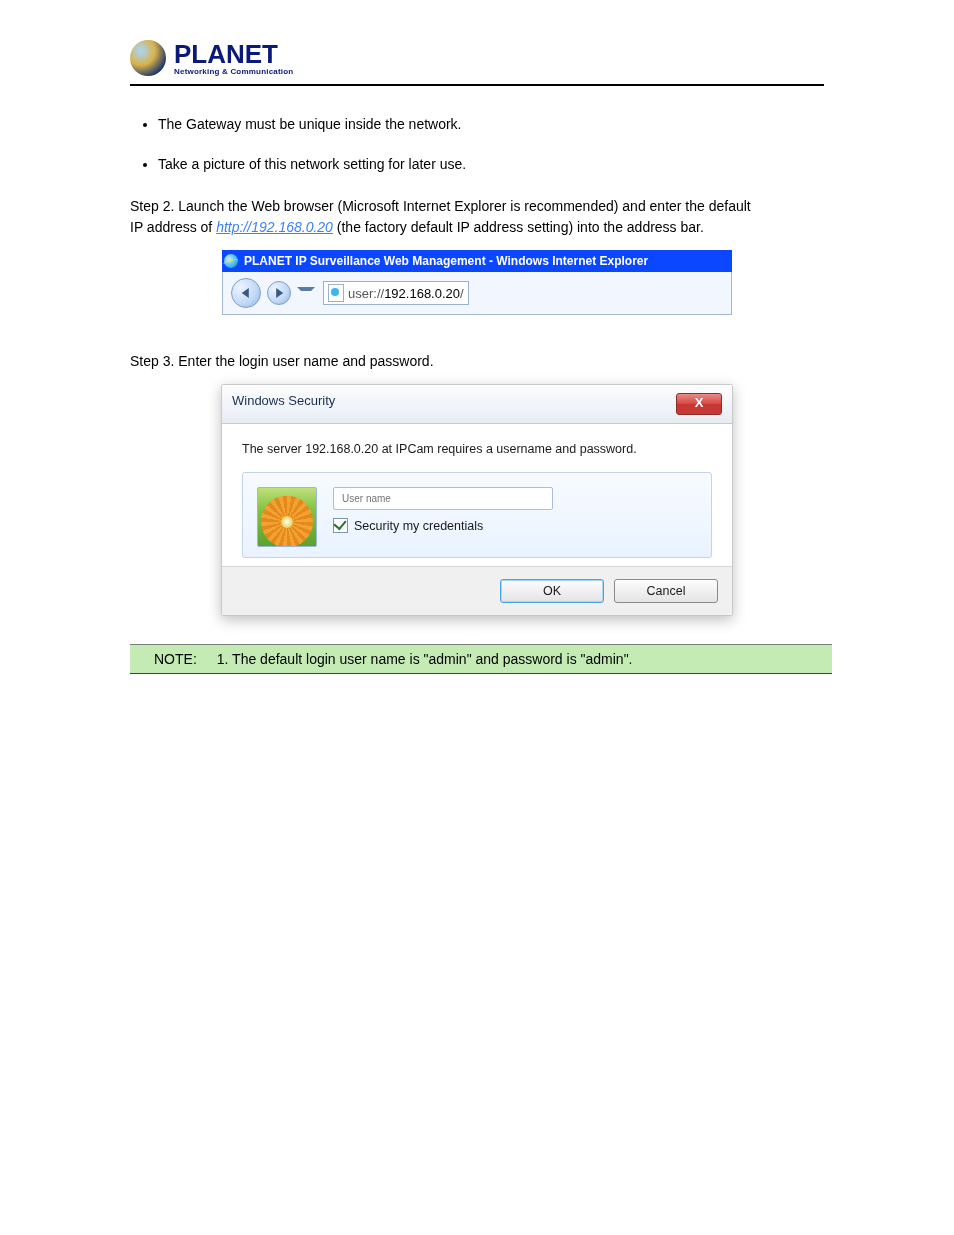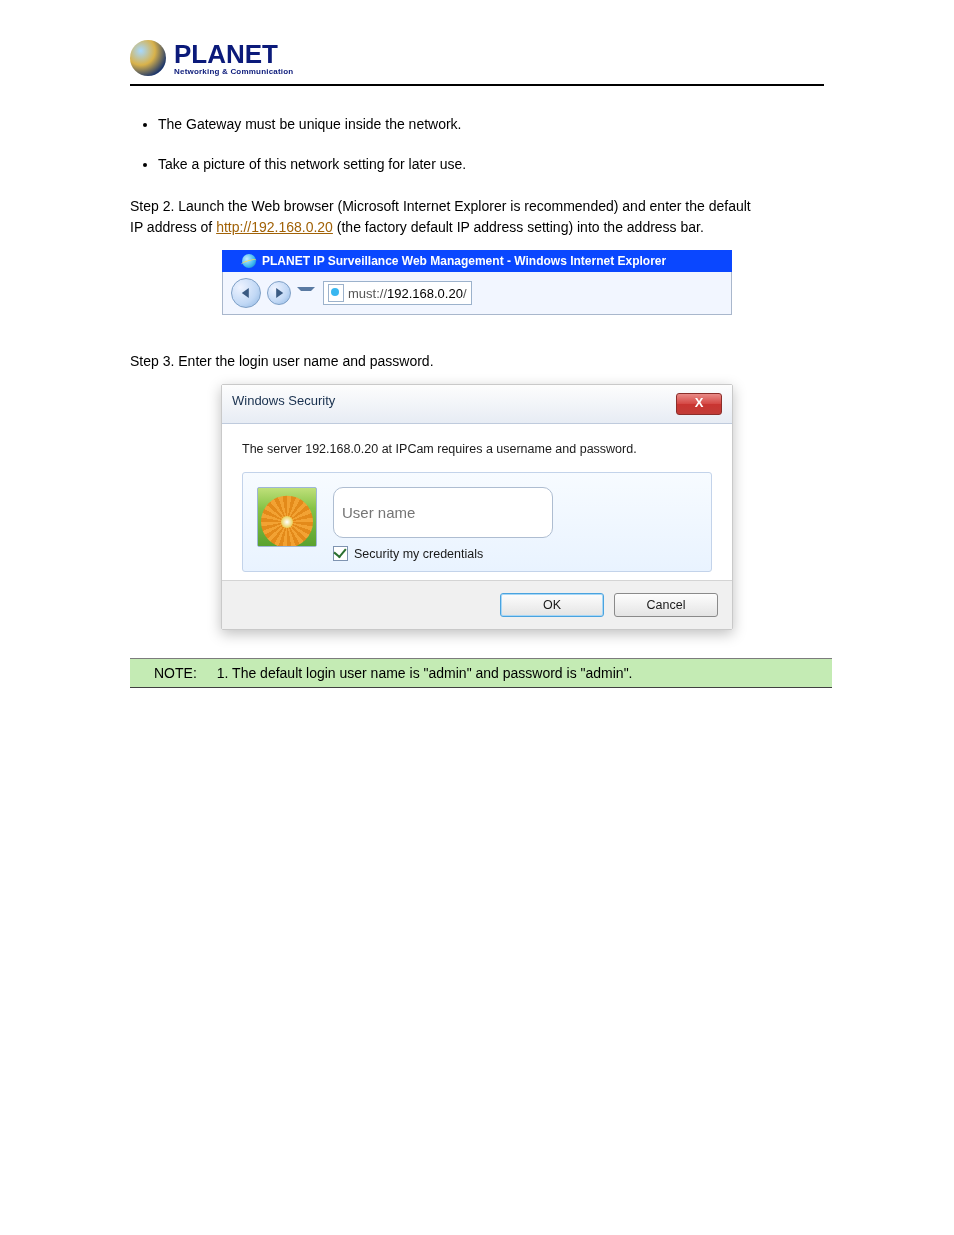--- a/index.html
+++ b/index.html
@@ -57,33 +57,34 @@
     padding-left: 18px;
   }
   ul.bullets li {
     margin-bottom: 24px;
   }
   .step {
     margin-bottom: 12px;
     line-height: 1.5;
   }
   .link {
-    color: #a16207;
+    color: #3b82f6;
     text-decoration: underline;
+    font-style: italic;
   }
   .screenshot1 {
     width: 510px;
     margin: 8px auto 36px auto;
   }
   .ie-title {
     background: linear-gradient(#0a47ff, #0a47ff);
     color: #fff;
     font-size: 12px;
     font-weight: bold;
-    padding: 4px 20px;
+    padding: 4px 2px;
     display: flex;
     align-items: flex-end;
     gap: 6px;
     font-family: 'Tahoma', 'Segoe UI Bold', sans-serif;
   }
   .ie-icon {
     width: 14px;
     height: 14px;
     border-radius: 50%;
     background: radial-gradient(circle at 35% 35%, #c8ecff 0%, #39b7f0 60%, #1168b5 100%);
@@ -255,23 +256,23 @@
     flex: 1;
     display: flex;
     flex-direction: column;
     gap: 6px;
   }
   .cred-input {
     width: 220px;
     border: 1px solid #aebdd1;
     background: #fff;
     color: #6a7a8e;
-    font-size: 15px;
-    padding: 16px 8px;
-    border-radius: 10px;
+    font-size: 10px;
+    padding: 5px 8px;
+    border-radius: 2px;
     box-sizing: border-box;
   }
   .remember-row {
     display: flex;
     align-items: center;
     gap: 6px;
     font-size: 12.5px;
     color: #1a1a1a;
     margin-top: 2px;
   }
@@ -363,21 +364,21 @@
       <div class="nav-btn">
           <span class="nav-arrow left"></span>
         </div>
       <div class="nav-btn small">
           <span class="nav-arrow right"></span>
         </div>
       <div class="drop-ind"></div>
       <div class="addr-box">
         <span class="page-icon"></span>
         <span class="addr-text">
-          <span>must://</span><span class="bold">192.168.0.20</span><span>/</span>
+          <span>user://</span><span class="bold">192.168.0.20</span><span>/</span>
         </span>
       </div>
     </div>
   </div>
 
   <div class="step">Step 3. Enter the login user name and password.</div>
 
   <div class="screenshot2">
     <div class="dlg-title">
       <span>Windows Security</span>

